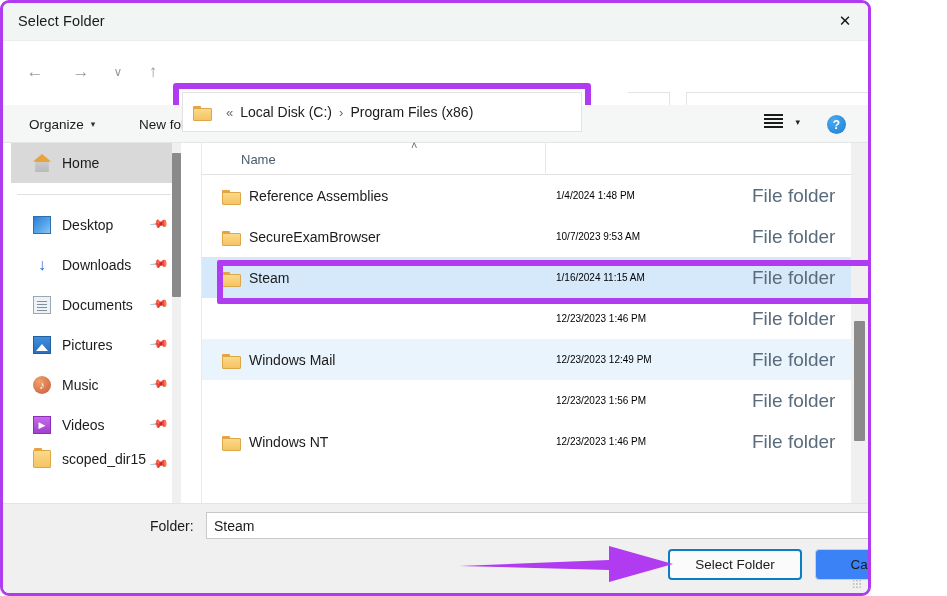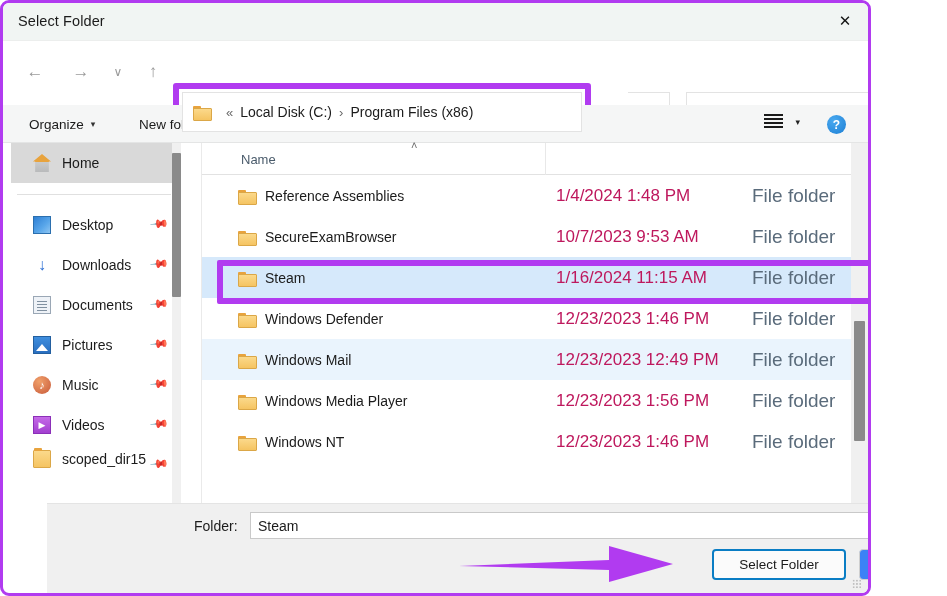--- a/index.html
+++ b/index.html
@@ -287,38 +287,38 @@
   #rows { position: relative; }
   .row {
     position: relative;
     height: 41px;
     display: flex; align-items: center;
     font-size: 14px; color: #1b1b1b;
   }
   .row.hl { background: #d6e9fb; }
   .row.soft { background: #eaf4fd; }
   .row .cell-name {
-    position: absolute; left: 36px;
+    position: absolute; left: 20px;
     display: flex; align-items: center;
   }
   .row-folder-ico {
     width: 17px; height: 14px;
     margin-right: 10px; position: relative; flex: 0 0 auto;
   }
   .row-folder-ico::before {
     content:""; position:absolute; left:0; top:1px;
     width:8px; height:3px; background:#e8a33d; border-radius:1px 1px 0 0;
   }
   .row-folder-ico::after {
     content:""; position:absolute; left:0; top:3px;
     width:17px; height:11px;
     background: linear-gradient(180deg,#fbd98b 0%,#f5c462 100%);
     border:1px solid #dba747; border-radius:1px;
   }
-  .cell-date { position: absolute; left: 354px; color: #be185d; font-size: 17px; }
+  .cell-date { position: absolute; left: 354px; color: #000000; font-size: 10px; }
   .cell-type { position: absolute; left: 550px; color: #5a6b7b; font-size: 19px; }
   .cell-size { position: absolute; left: 695px; color: #5a6b7b; font-size: 13.5px; }
 
   
   #row-highlight {
     position: absolute;
     left: 214px; top: 257px;
     width: 710px; height: 44px;
     border: 6px solid #b13bf0;
     border-radius: 2px;
@@ -353,21 +353,20 @@
     position: absolute; left: 0; top: 364px;
     width: 198px; height: 32px; background: #ffffff;
   }
 
   
   #footer {
     position: absolute; left: 0; right: 0; bottom: 0;
     height: 90px;
     background: #f0f0f0;
     border-top: 1px solid #e4e4e4;
-    margin-left: 44px;
   }
   #folder-label {
     position: absolute; left: 147px; top: 14px;
     font-size: 14px; color: #1b1b1b;
   }
   #folder-field {
     position: absolute; left: 203px; top: 8px;
     width: 722px; height: 27px;
     background: #ffffff;
     border: 1px solid #c9c9c9;
@@ -555,44 +554,36 @@
           <span class="cell-name">
             <span class="row-folder-ico"></span>
             <span>Steam</span>
           </span>
           <span class="cell-date">1/16/2024 11:15 AM</span>
           <span class="cell-type">File folder</span>
           <span class="cell-size"></span>
         </div>
 
         <div class="row">
-          <span class="cell-name">
-            <span class="row-folder-ico"></span>
-            <span>Windows Defender</span>
-          </span>
           <span class="cell-date">12/23/2023 1:46 PM</span>
           <span class="cell-type">File folder</span>
           <span class="cell-size"></span>
         </div>
 
         <div class="row soft">
           <span class="cell-name">
             <span class="row-folder-ico"></span>
             <span>Windows Mail</span>
           </span>
           <span class="cell-date">12/23/2023 12:49 PM</span>
           <span class="cell-type">File folder</span>
           <span class="cell-size"></span>
         </div>
 
         <div class="row">
-          <span class="cell-name">
-            <span class="row-folder-ico"></span>
-            <span>Windows Media Player</span>
-          </span>
           <span class="cell-date">12/23/2023 1:56 PM</span>
           <span class="cell-type">File folder</span>
           <span class="cell-size"></span>
         </div>
 
         <div class="row">
           <span class="cell-name">
             <span class="row-folder-ico"></span>
             <span>Windows NT</span>
           </span>

